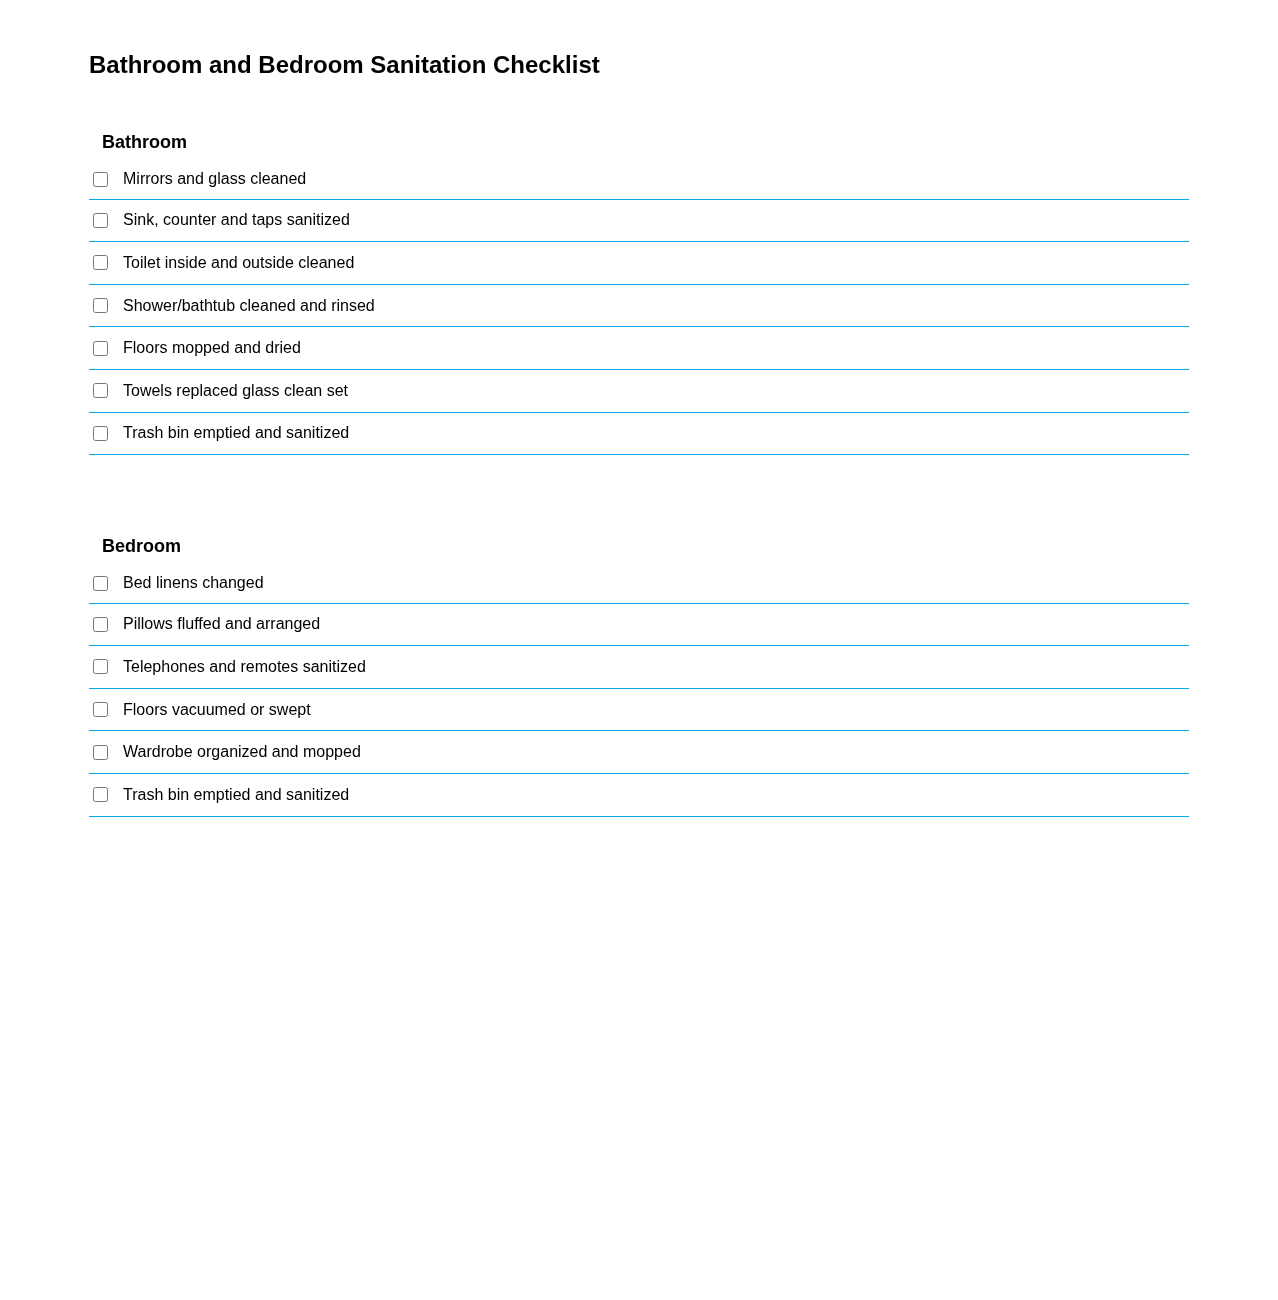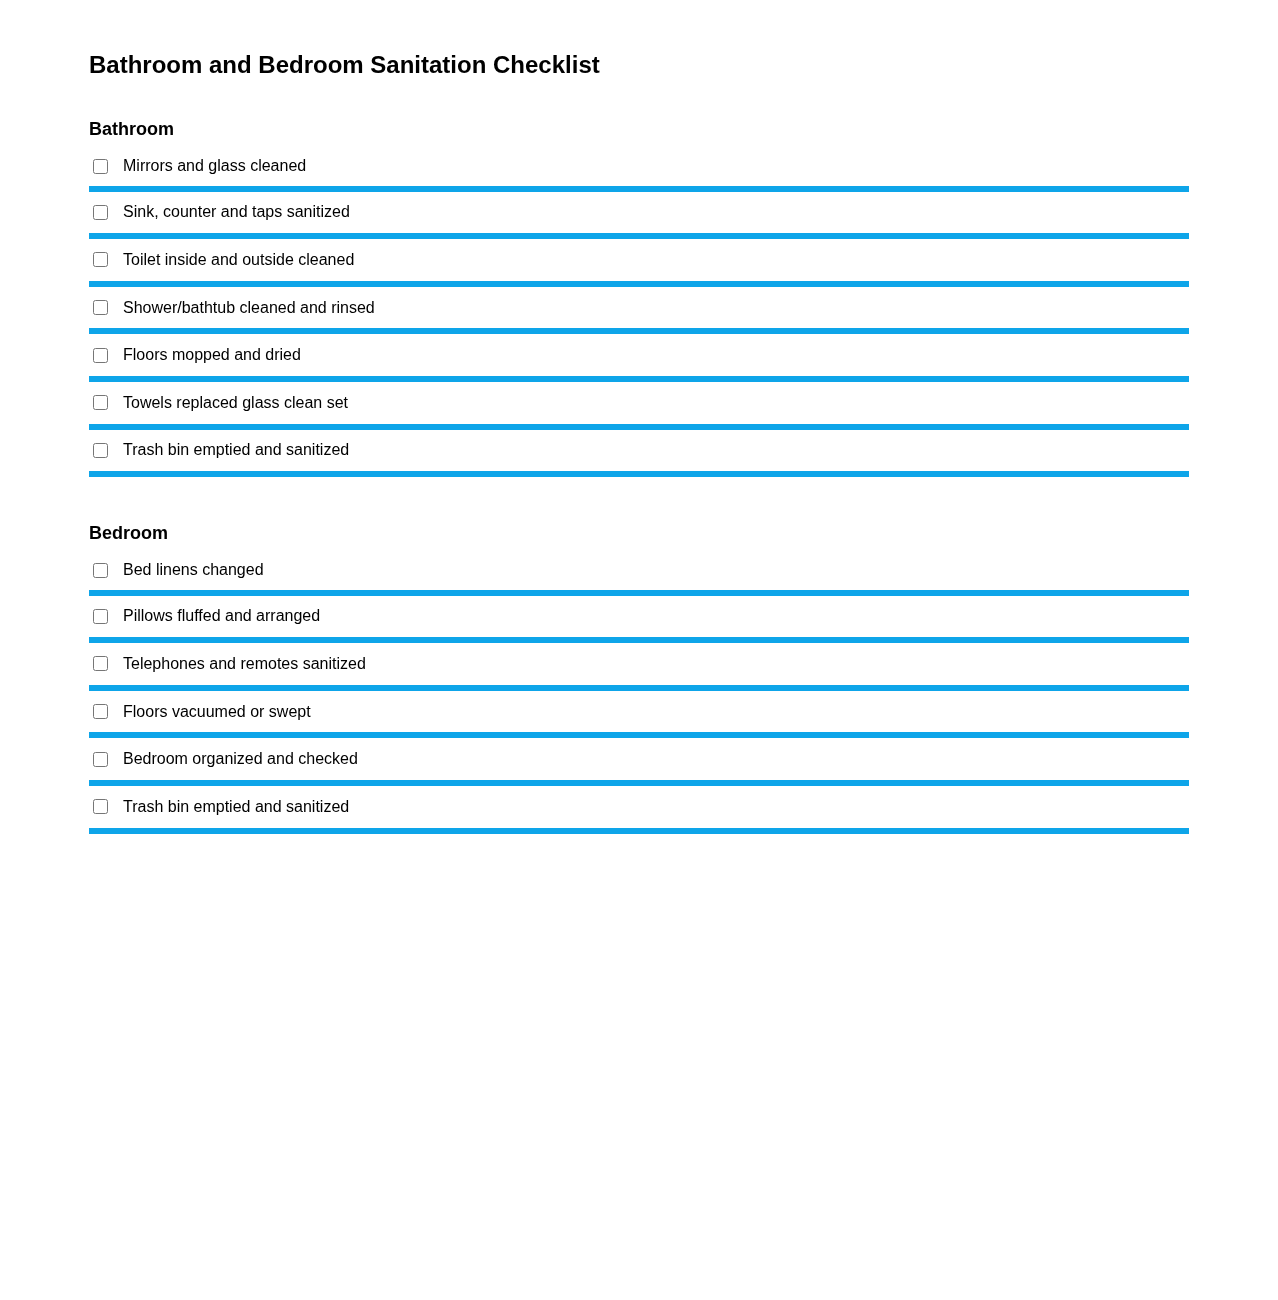--- a/index.html
+++ b/index.html
@@ -10,26 +10,26 @@
       position: relative;
     }
     .page { position: absolute; left: 89px; top: 0; width: 1100px; }
     h1.title {
       margin: 0; position: absolute; top: 45px; left: 0;
       font-size: 24px; font-weight: bold; line-height: 40px;
       white-space: nowrap;
     }
     .section { position: absolute; left: 0; width: 1100px; }
     .section h2 {
-      margin: 0; font-size: 18px; font-weight: bold; line-height: 22px;
+      margin: 13px; font-size: 18px; font-weight: bold; line-height: 22px;
       height: 22px;
     }
     ul.items { list-style: none; margin: 0; padding: 0; margin-top: 13px; }
     li.item {
-      height: 41.6px; border-bottom: 6px solid #0ea5e9;
+      height: 41.6px; border-bottom: 1px solid #0ea5e9;
       display: flex; align-items: center; position: relative;
       box-sizing: content-box;
       text-decoration: underline;
     }
     li.item:first-child { height: 38.6px; margin-top: -6px; }
     .cb {
       position: absolute; left: 4px;
       width: 15px; height: 15px; box-sizing: border-box;
       border: 1px solid #767676; border-radius: 2.5px; background: #fff;
       cursor: pointer;
@@ -93,21 +93,21 @@
       <li class="item">
           <span class="cb"></span>
           <span class="label">Telephones and remotes sanitized</span>
         </li>
       <li class="item">
           <span class="cb"></span>
           <span class="label">Floors vacuumed or swept</span>
         </li>
       <li class="item">
           <span class="cb"></span>
-          <span class="label">Bedroom organized and checked</span>
+          <span class="label">Wardrobe organized and mopped</span>
         </li>
       <li class="item">
           <span class="cb"></span>
           <span class="label">Trash bin emptied and sanitized</span>
         </li>
     </ul>
   </section>
 </div>
 
 </body></html>

